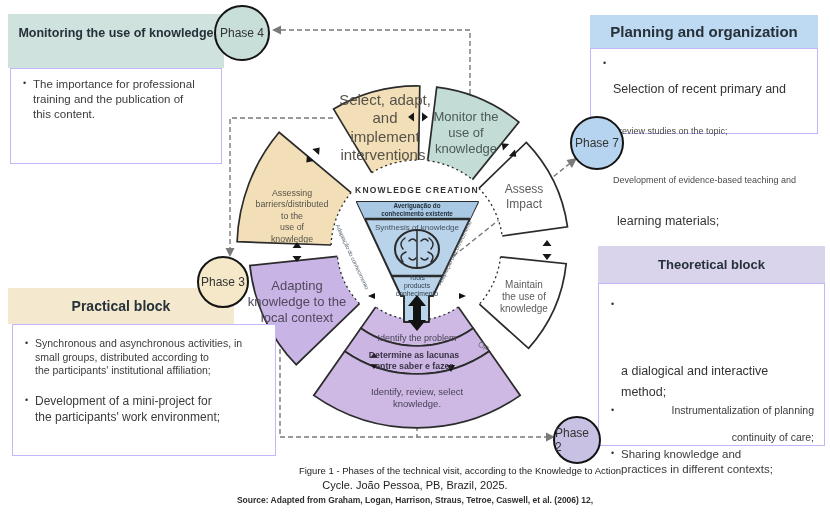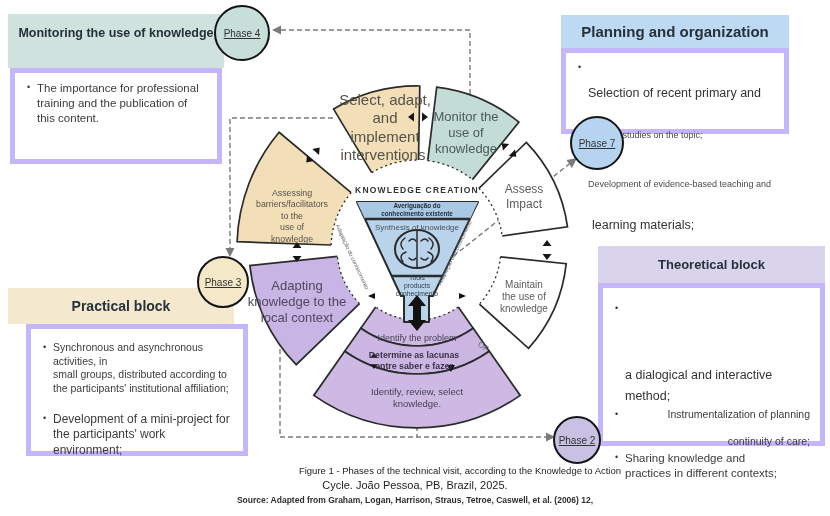--- a/index.html
+++ b/index.html
@@ -7,32 +7,32 @@
          font-family:"Liberation Sans",sans-serif;color:#333;}
   svg{position:absolute;left:0;top:0;}
   
   .lbl{position:absolute;transform:translate(-50%,-50%);text-align:center;
        white-space:pre-line;line-height:1.22;color:#4a4a46;}
   .rot{transform-origin:center center;}
   
   .box{position:absolute;}
   .box .hd{width:100%;display:flex;align-items:center;justify-content:center;
            font-weight:600;color:#26313a;}
-  .box .bd{background:#fff;border:5px solid #c4b5fd;box-sizing:border-box;
+  .box .bd{background:#fff;border:1px solid #c4b5fd;box-sizing:border-box;
            padding:8px 10px 18px 12px;}
   .bullet{position:relative;padding-left:10px;margin-bottom:7px;white-space:pre-line;
           line-height:1.3;color:#3b3b3b;}
   .bullet:before{content:"\2022";position:absolute;left:0;top:1px;font-size:9px;color:#333;}
   .t-lg{font-size:12.5px;color:#333;}
   .t-md{font-size:11px;color:#3b3b3b;}
   .t-sm{font-size:9px;color:#4a4a4a;}
   
   .phase{position:absolute;border:2.5px solid #141414;border-radius:50%;
          display:flex;align-items:center;justify-content:center;
-         font-size:10px;color:#333;transform:translate(-50%,-50%);text-decoration:underline;}
+         font-size:12px;color:#333;transform:translate(-50%,-50%);}
   
   .caption{position:absolute;left:0;width:830px;text-align:center;color:#222;}
 </style>
 </head>
 <body>
 
 <div class="stage">
 
   <svg id="cycle-svg" width="830" height="516" viewBox="0 0 830 516">
       <path d="M470,102 L470,30 L274,30" fill="none" stroke="#7a7a7a" stroke-width="1.4" stroke-dasharray="5 3"></path>
@@ -116,58 +116,58 @@
 knowledge</div>
   <div class="lbl" style="left:524px;top:197px;font-size:12px;color:#5c5c5c;">Assess
 Impact</div>
   <div class="lbl" style="left:524px;top:297px;font-size:10px;color:#5c5c5c;">Maintain
 the use of
 knowledge</div>
   <div class="lbl" style="left:297px;top:302px;font-size:13px;color:#50485c;">Adapting
 knowledge to the
 local context</div>
   <div class="lbl" style="left:292px;top:217px;font-size:8.8px;color:#56524a;line-height:1.3;">Assessing
-barriers/facilitators
+barriers/distributed
 to the
 use of
 knowledge</div>
   <div class="lbl" style="left:417px;top:338px;font-size:9px;color:#473f55;">Identify the problem</div>
   <div class="lbl" style="left:414px;top:361px;font-size:8.8px;color:#3b3346;font-weight:600;">Determine as lacunas
 entre saber e fazer</div>
   <div class="lbl" style="left:417px;top:398px;font-size:9.5px;color:#473f55;">Identify, review, select
 knowledge.</div>
 
   <div class="lbl rot" style="left:483px;top:347px;font-size:8px;color:#6e6e6e;transform:translate(-50%,-50%) rotate(38deg);">OF</div>
 
   <div class="box" style="left:8px;top:14px;width:216px;">
     <div class="hd" style="height:54px;background:#cfe2de;font-size:12.5px;align-items:flex-start;padding-top:12px;box-sizing:border-box;">Monitoring the use of knowledge</div>
     <div class="bd" style="width:212px;margin-left:2px;height:96px;">
       <div class="bullet t-md" style="font-size:11.5px;">The importance for professional
 training and the publication of
 this content.</div>
     </div>
   </div>
 
-  <div class="box" style="left:561px;top:15px;width:228px;">
+  <div class="box" style="left:590px;top:15px;width:228px;">
     <div class="hd" style="height:33px;background:#bed9f2;font-size:15px;">Planning and organization</div>
     <div class="bd" style="width:228px;height:86px;">
       <div class="bullet">
         <span class="t-lg">Selection of recent primary and</span><br>
         <span class="t-sm" style="margin-left:6px;">review studies on the topic;</span>
       </div>
       <div class="bullet">
         <span class="t-sm">Development of evidence-based teaching and</span><br>
         <span class="t-lg" style="margin-left:4px;">learning materials;</span>
       </div>
     </div>
   </div>
 
   <div class="box" style="left:8px;top:288px;width:226px;">
     <div class="hd" style="height:36px;background:#f4e9cf;font-size:14px;">Practical block</div>
-    <div class="bd" style="width:222px;margin-left:18px;height:132px;padding-top:12px;">
+    <div class="bd" style="width:264px;margin-left:4px;height:132px;padding-top:12px;">
       <div class="bullet" style="font-size:10.5px;margin-bottom:16px;">Synchronous and asynchronous activities, in
 small groups, distributed according to
 the participants' institutional affiliation;</div>
       <div class="bullet" style="font-size:12px;">Development of a mini-project for
 the participants' work environment;</div>
     </div>
   </div>
 
   <div class="box" style="left:598px;top:246px;width:227px;">
     <div class="hd" style="height:37px;background:#d9d4ec;font-size:13px;">Theoretical block</div>

